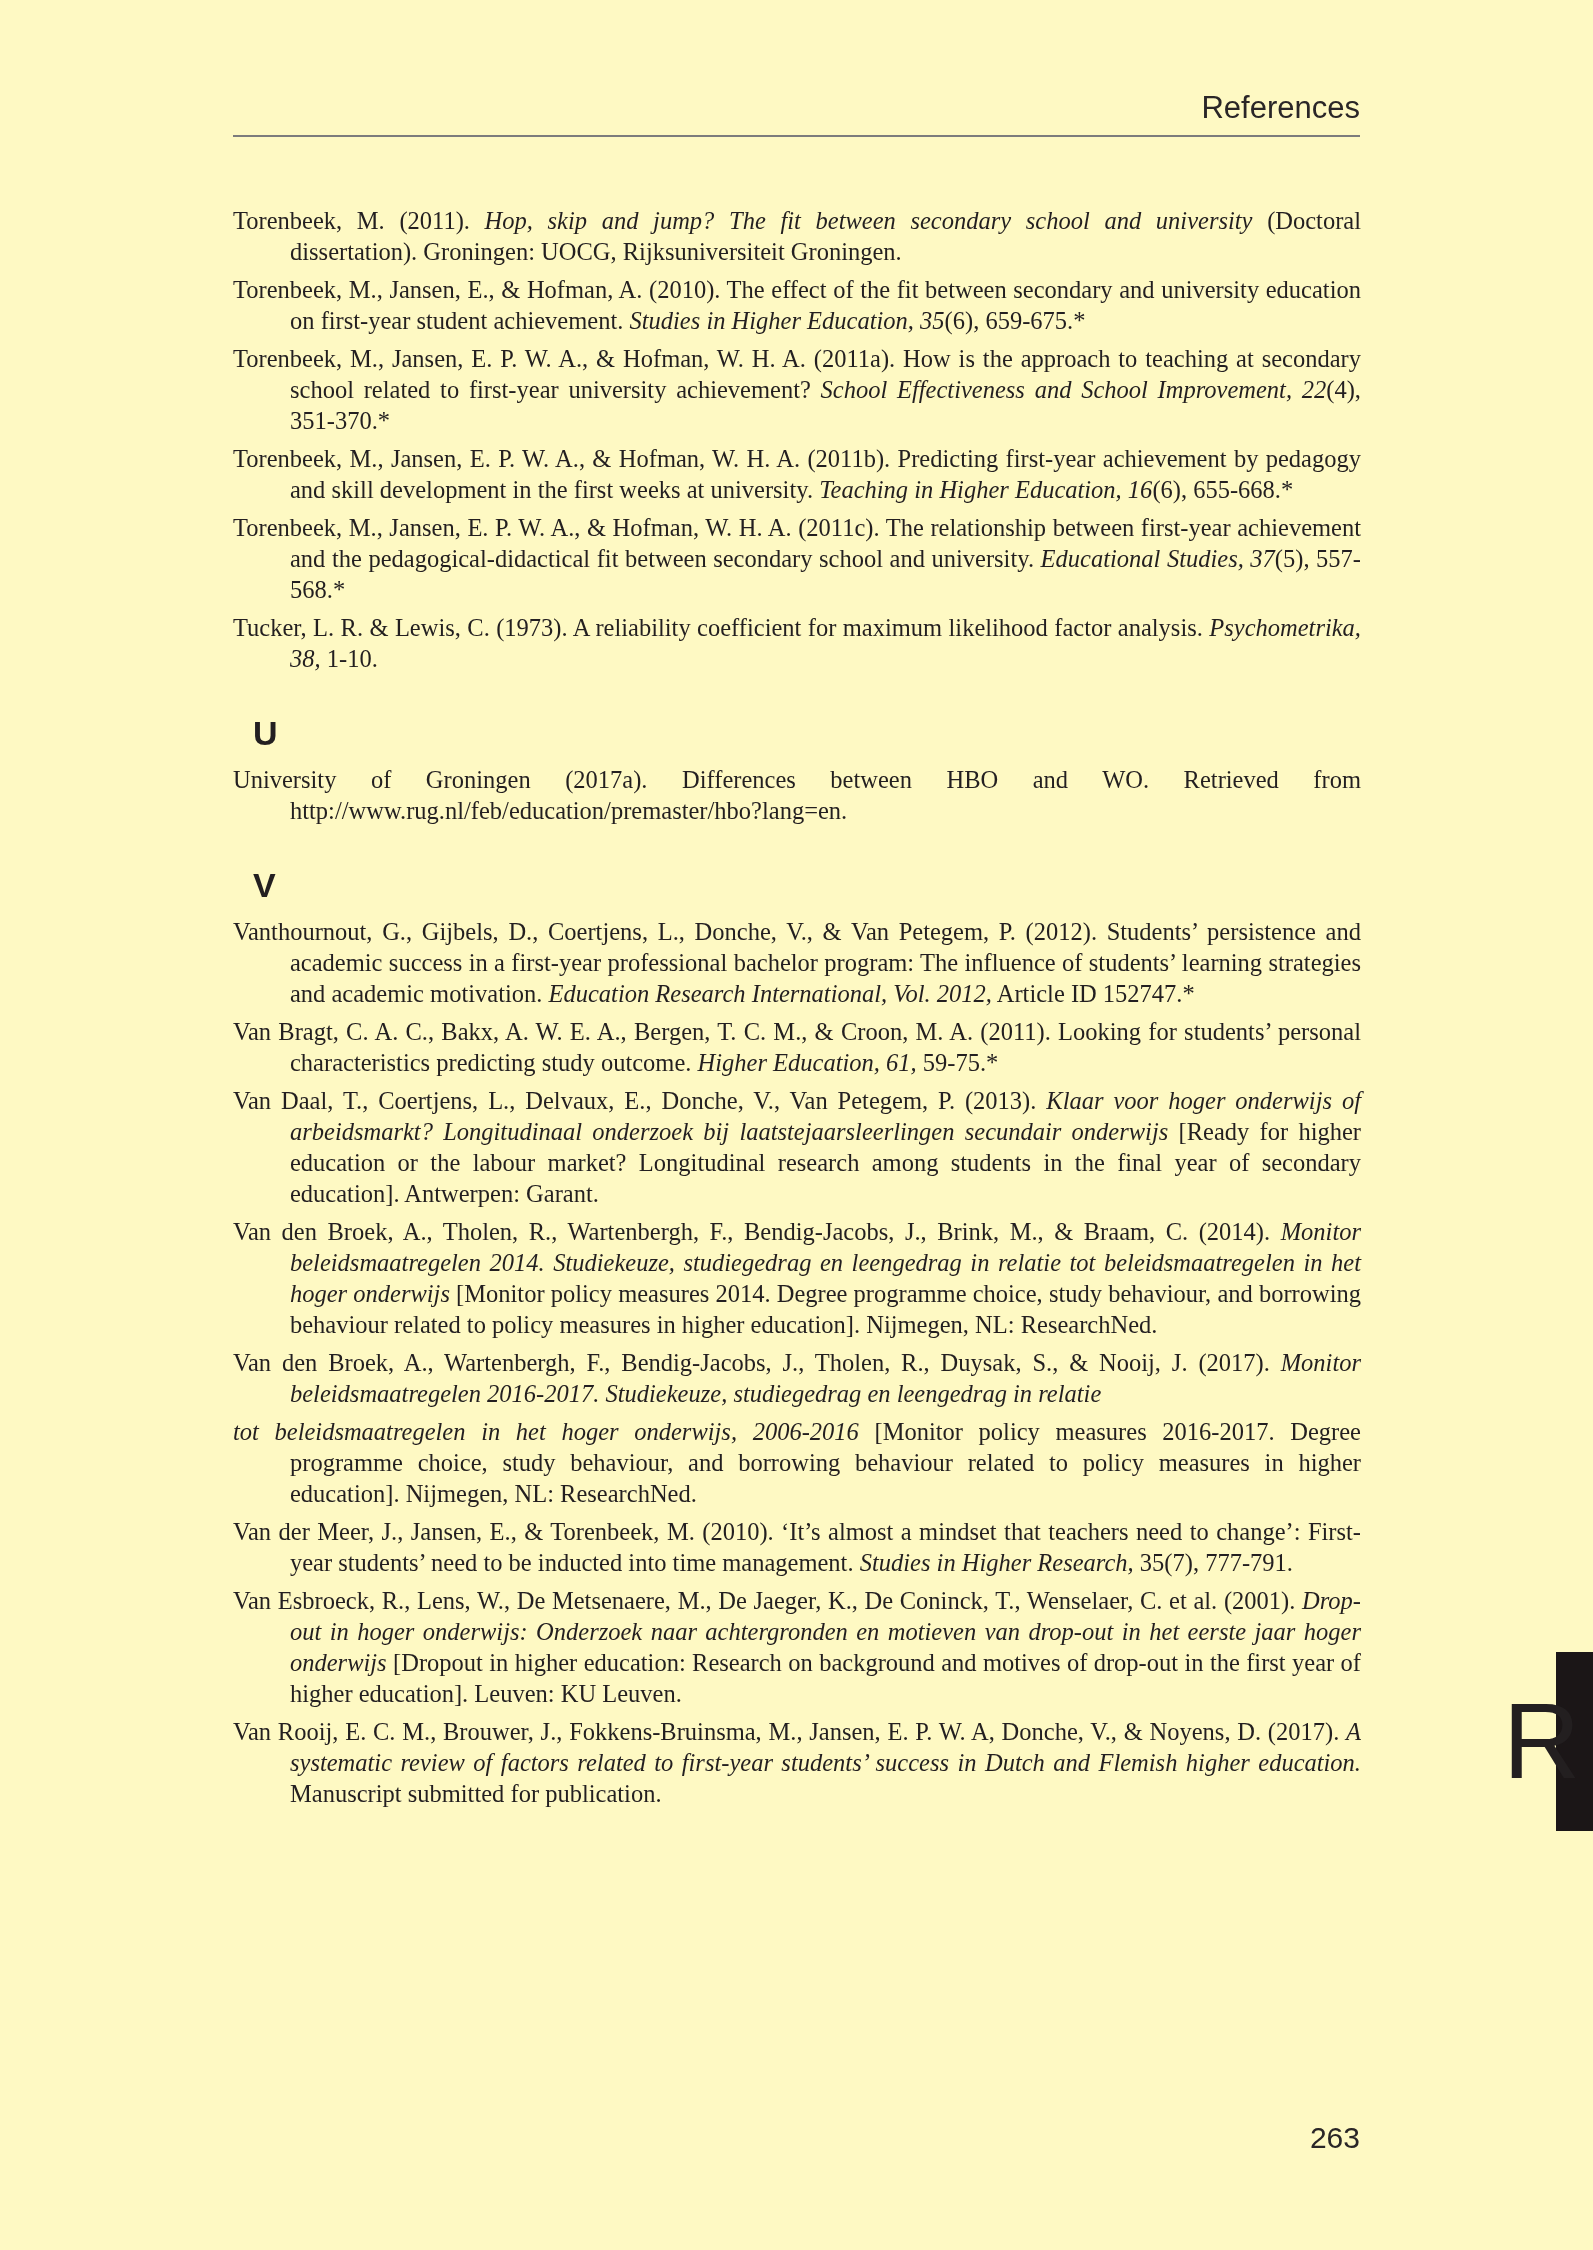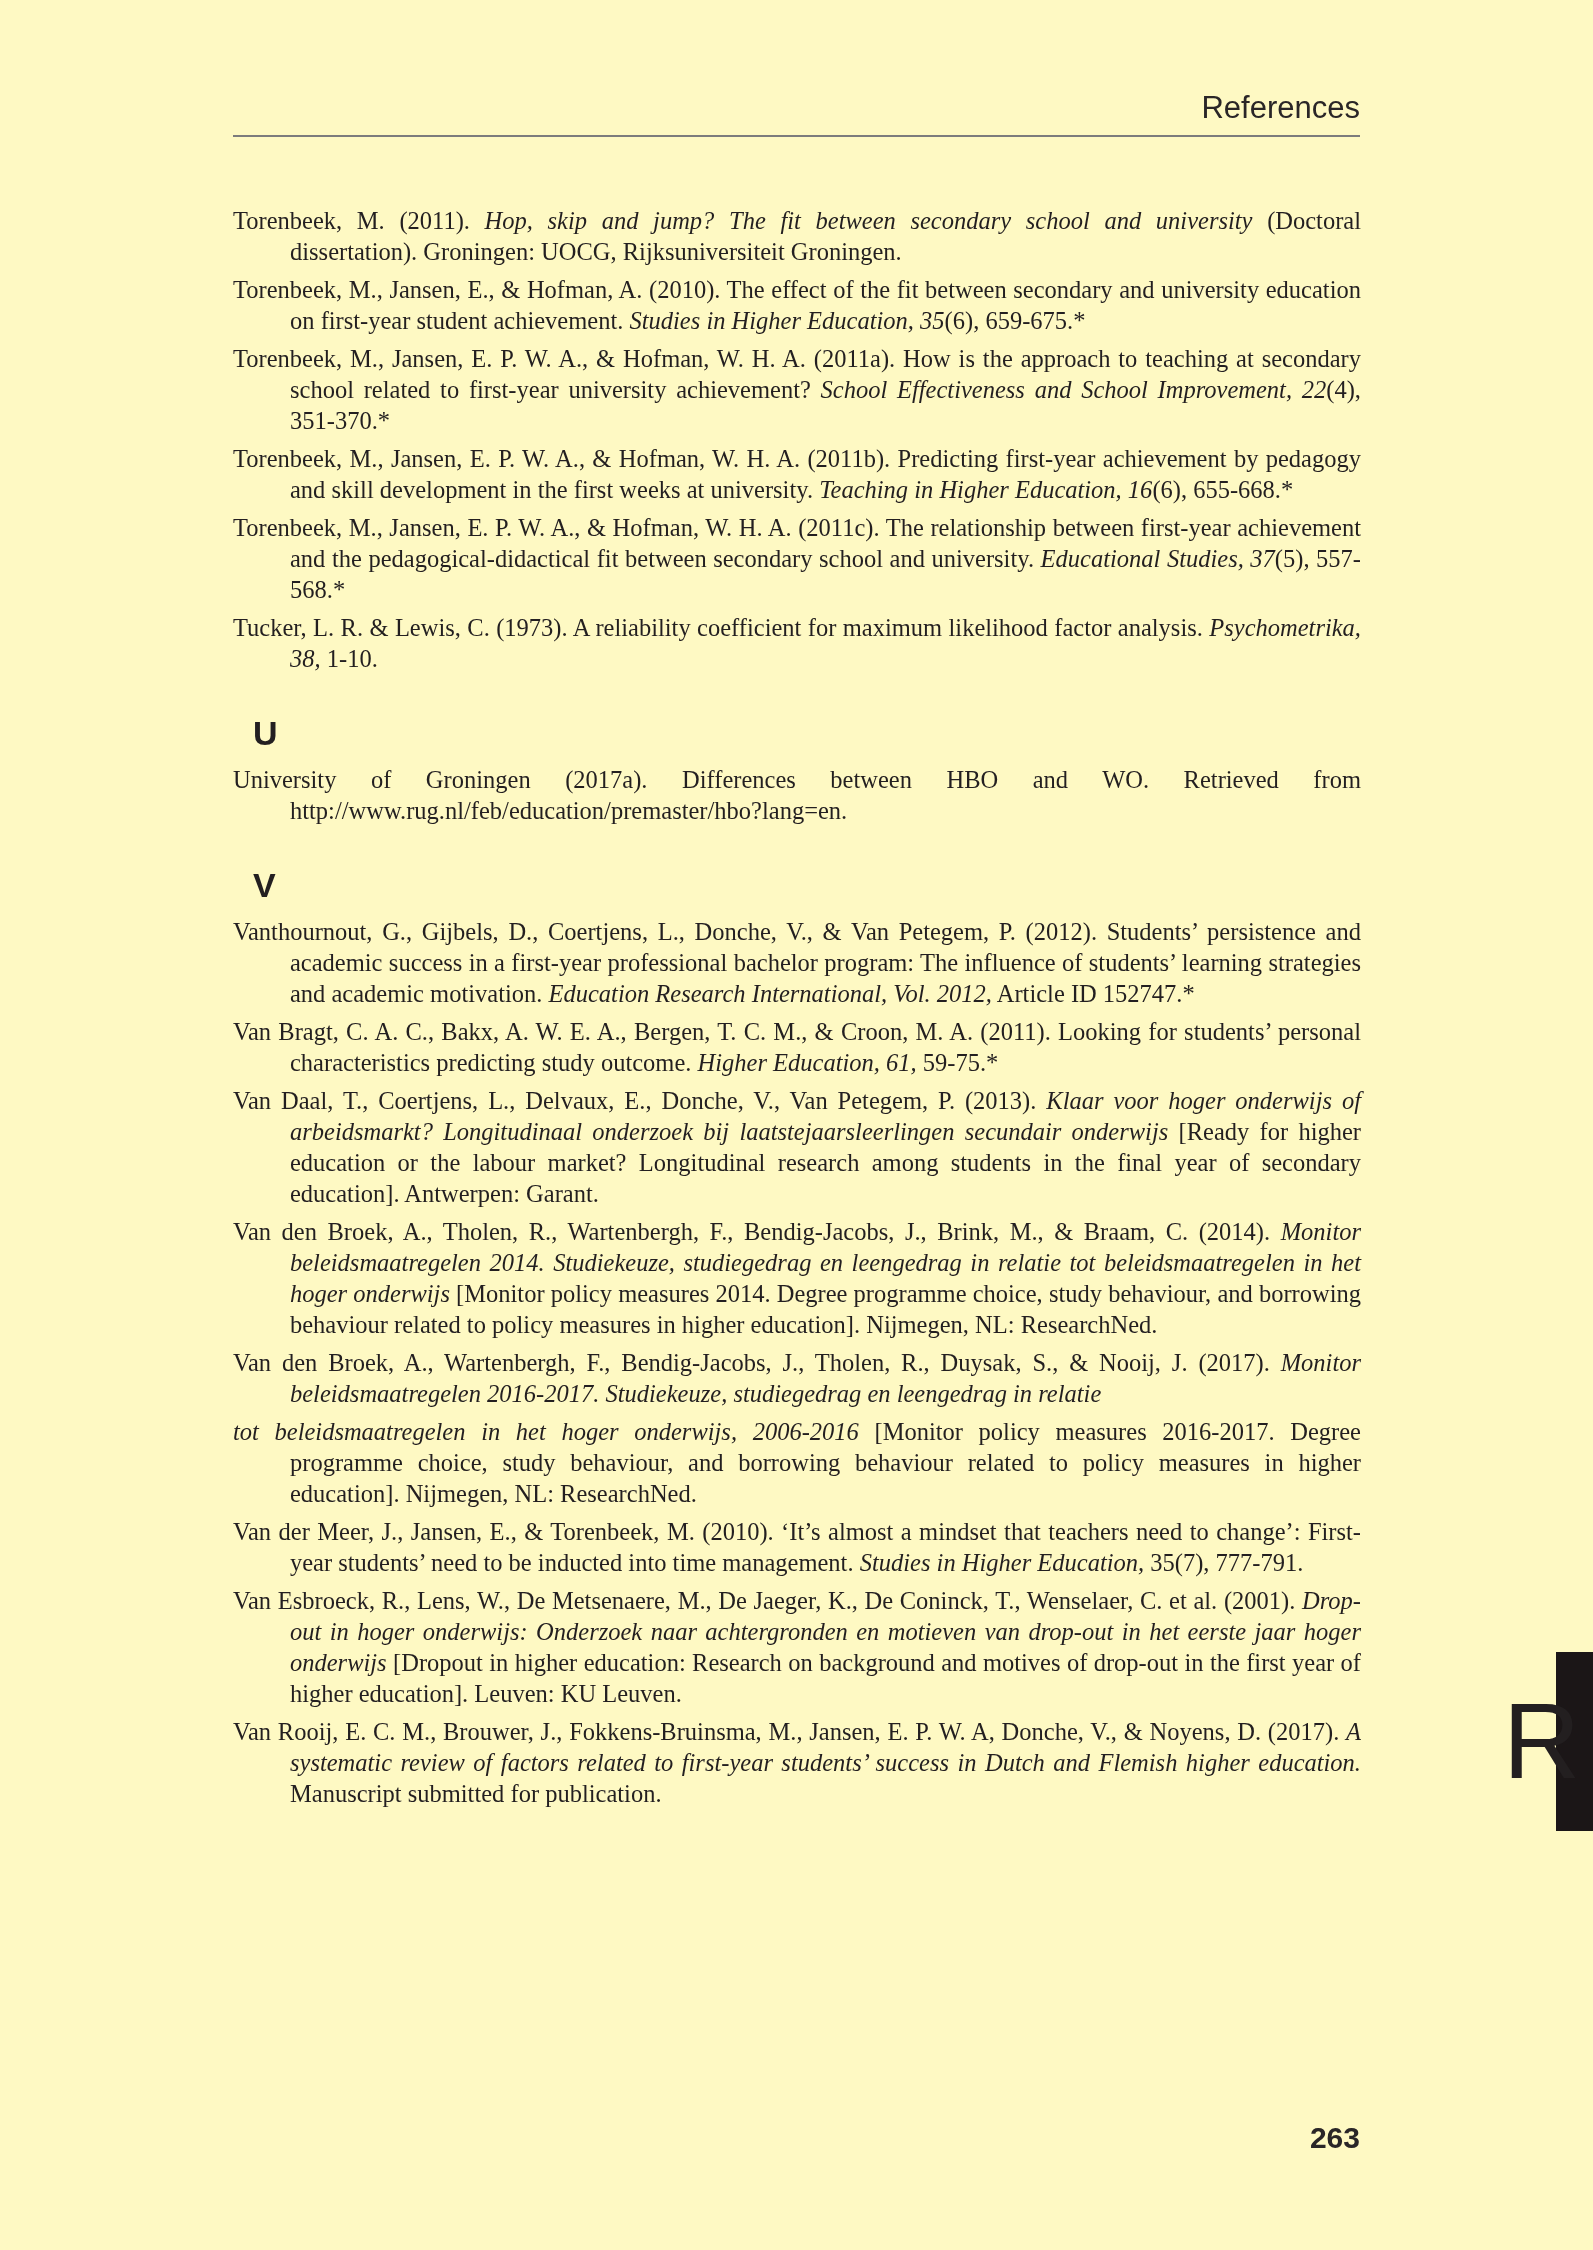--- a/index.html
+++ b/index.html
@@ -63,21 +63,20 @@
     font-size: 107px; line-height: 1;
     letter-spacing: -2px;
     color: #231f20;
   }
   .page-number {
     position: absolute;
     top: 2123px; right: 233px;
     font-family: "Liberation Sans", sans-serif;
     font-size: 30px; line-height: 1;
     color: #2a2627;
-    font-weight: bold;
   }
 </style>
 </head>
 <body>
 
 <div class="page" style="color: rgb(35, 31, 32);">
 
   <div class="running-head">References</div>
 
   <div class="head-rule" style="background: rgb(124, 124, 124);"></div>
@@ -91,21 +90,21 @@
       <p class="ref"><span>Tucker, L. R. &amp; Lewis, C. (1973). A reliability coefficient for maximum likelihood factor analysis. </span><em>Psychometrika, 38,</em><span> 1-10.</span></p>
       <div class="section-letter">U</div>
       <p class="ref"><span>University of Groningen (2017a). Differences between HBO and WO. Retrieved from http://www.rug.nl/feb/education/premaster/hbo?lang=en.</span></p>
       <div class="section-letter">V</div>
       <p class="ref"><span>Vanthournout, G., Gijbels, D., Coertjens, L., Donche, V., &amp; Van Petegem, P. (2012). Students’ persistence and academic success in a first-year professional bachelor program: The influence of students’ learning strategies and academic motivation. </span><em>Education Research International, Vol. 2012,</em><span> Article ID 152747.*</span></p>
       <p class="ref"><span>Van Bragt, C. A. C., Bakx, A. W. E. A., Bergen, T. C. M., &amp; Croon, M. A. (2011). Looking for students’ personal characteristics predicting study outcome. </span><em>Higher Education, 61,</em><span> 59-75.*</span></p>
       <p class="ref"><span>Van Daal, T., Coertjens, L., Delvaux, E., Donche, V., Van Petegem, P. (2013). </span><em>Klaar voor hoger onderwijs of arbeidsmarkt? Longitudinaal onderzoek bij laatstejaarsleerlingen secundair onderwijs</em><span> [Ready for higher education or the labour market? Longitudinal research among students in the final year of secondary education]. Antwerpen: Garant.</span></p>
       <p class="ref"><span>Van den Broek, A., Tholen, R., Wartenbergh, F., Bendig-Jacobs, J., Brink, M., &amp; Braam, C. (2014). </span><em>Monitor beleidsmaatregelen 2014. Studiekeuze, studiegedrag en leengedrag in relatie tot beleidsmaatregelen in het hoger onderwijs</em><span> [Monitor policy measures 2014. Degree programme choice, study behaviour, and borrowing behaviour related to policy measures in higher education]. Nijmegen, NL: ResearchNed.</span></p>
       <p class="ref"><span>Van den Broek, A., Wartenbergh, F., Bendig-Jacobs, J., Tholen, R., Duysak, S., &amp; Nooij, J. (2017). </span><em>Monitor beleidsmaatregelen 2016-2017. Studiekeuze, studiegedrag en leengedrag in relatie</em></p>
       <p class="ref"><em>tot beleidsmaatregelen in het hoger onderwijs, 2006-2016</em><span> [Monitor policy measures 2016-2017. Degree programme choice, study behaviour, and borrowing behaviour related to policy measures in higher education]. Nijmegen, NL: ResearchNed.</span></p>
-      <p class="ref"><span>Van der Meer, J., Jansen, E., &amp; Torenbeek, M. (2010). ‘It’s almost a mindset that teachers need to change’: First-year students’ need to be inducted into time management. </span><em>Studies in Higher Education,</em><span> 35(7), 777-791.</span></p>
+      <p class="ref"><span>Van der Meer, J., Jansen, E., &amp; Torenbeek, M. (2010). ‘It’s almost a mindset that teachers need to change’: First-year students’ need to be inducted into time management. </span><em>Studies in Higher Research,</em><span> 35(7), 777-791.</span></p>
       <p class="ref"><span>Van Esbroeck, R., Lens, W., De Metsenaere, M., De Jaeger, K., De Coninck, T., Wenselaer, C. et al. (2001). </span><em>Drop-out in hoger onderwijs: Onderzoek naar achtergronden en motieven van drop-out in het eerste jaar hoger onderwijs</em><span> [Dropout in higher education: Research on background and motives of drop-out in the first year of higher education]. Leuven: KU Leuven.</span></p>
       <p class="ref"><span>Van Rooij, E. C. M., Brouwer, J., Fokkens-Bruinsma, M., Jansen, E. P. W. A, Donche, V., &amp; Noyens, D. (2017). </span><em>A systematic review of factors related to first-year students’ success in Dutch and Flemish higher education.</em><span> Manuscript submitted for publication.</span></p>
     </main>
 
   <div class="side-tab" style="background: rgb(27, 22, 23);"></div>
 
   <div class="tab-letter">R</div>
 
   <div class="page-number">263</div>
 

